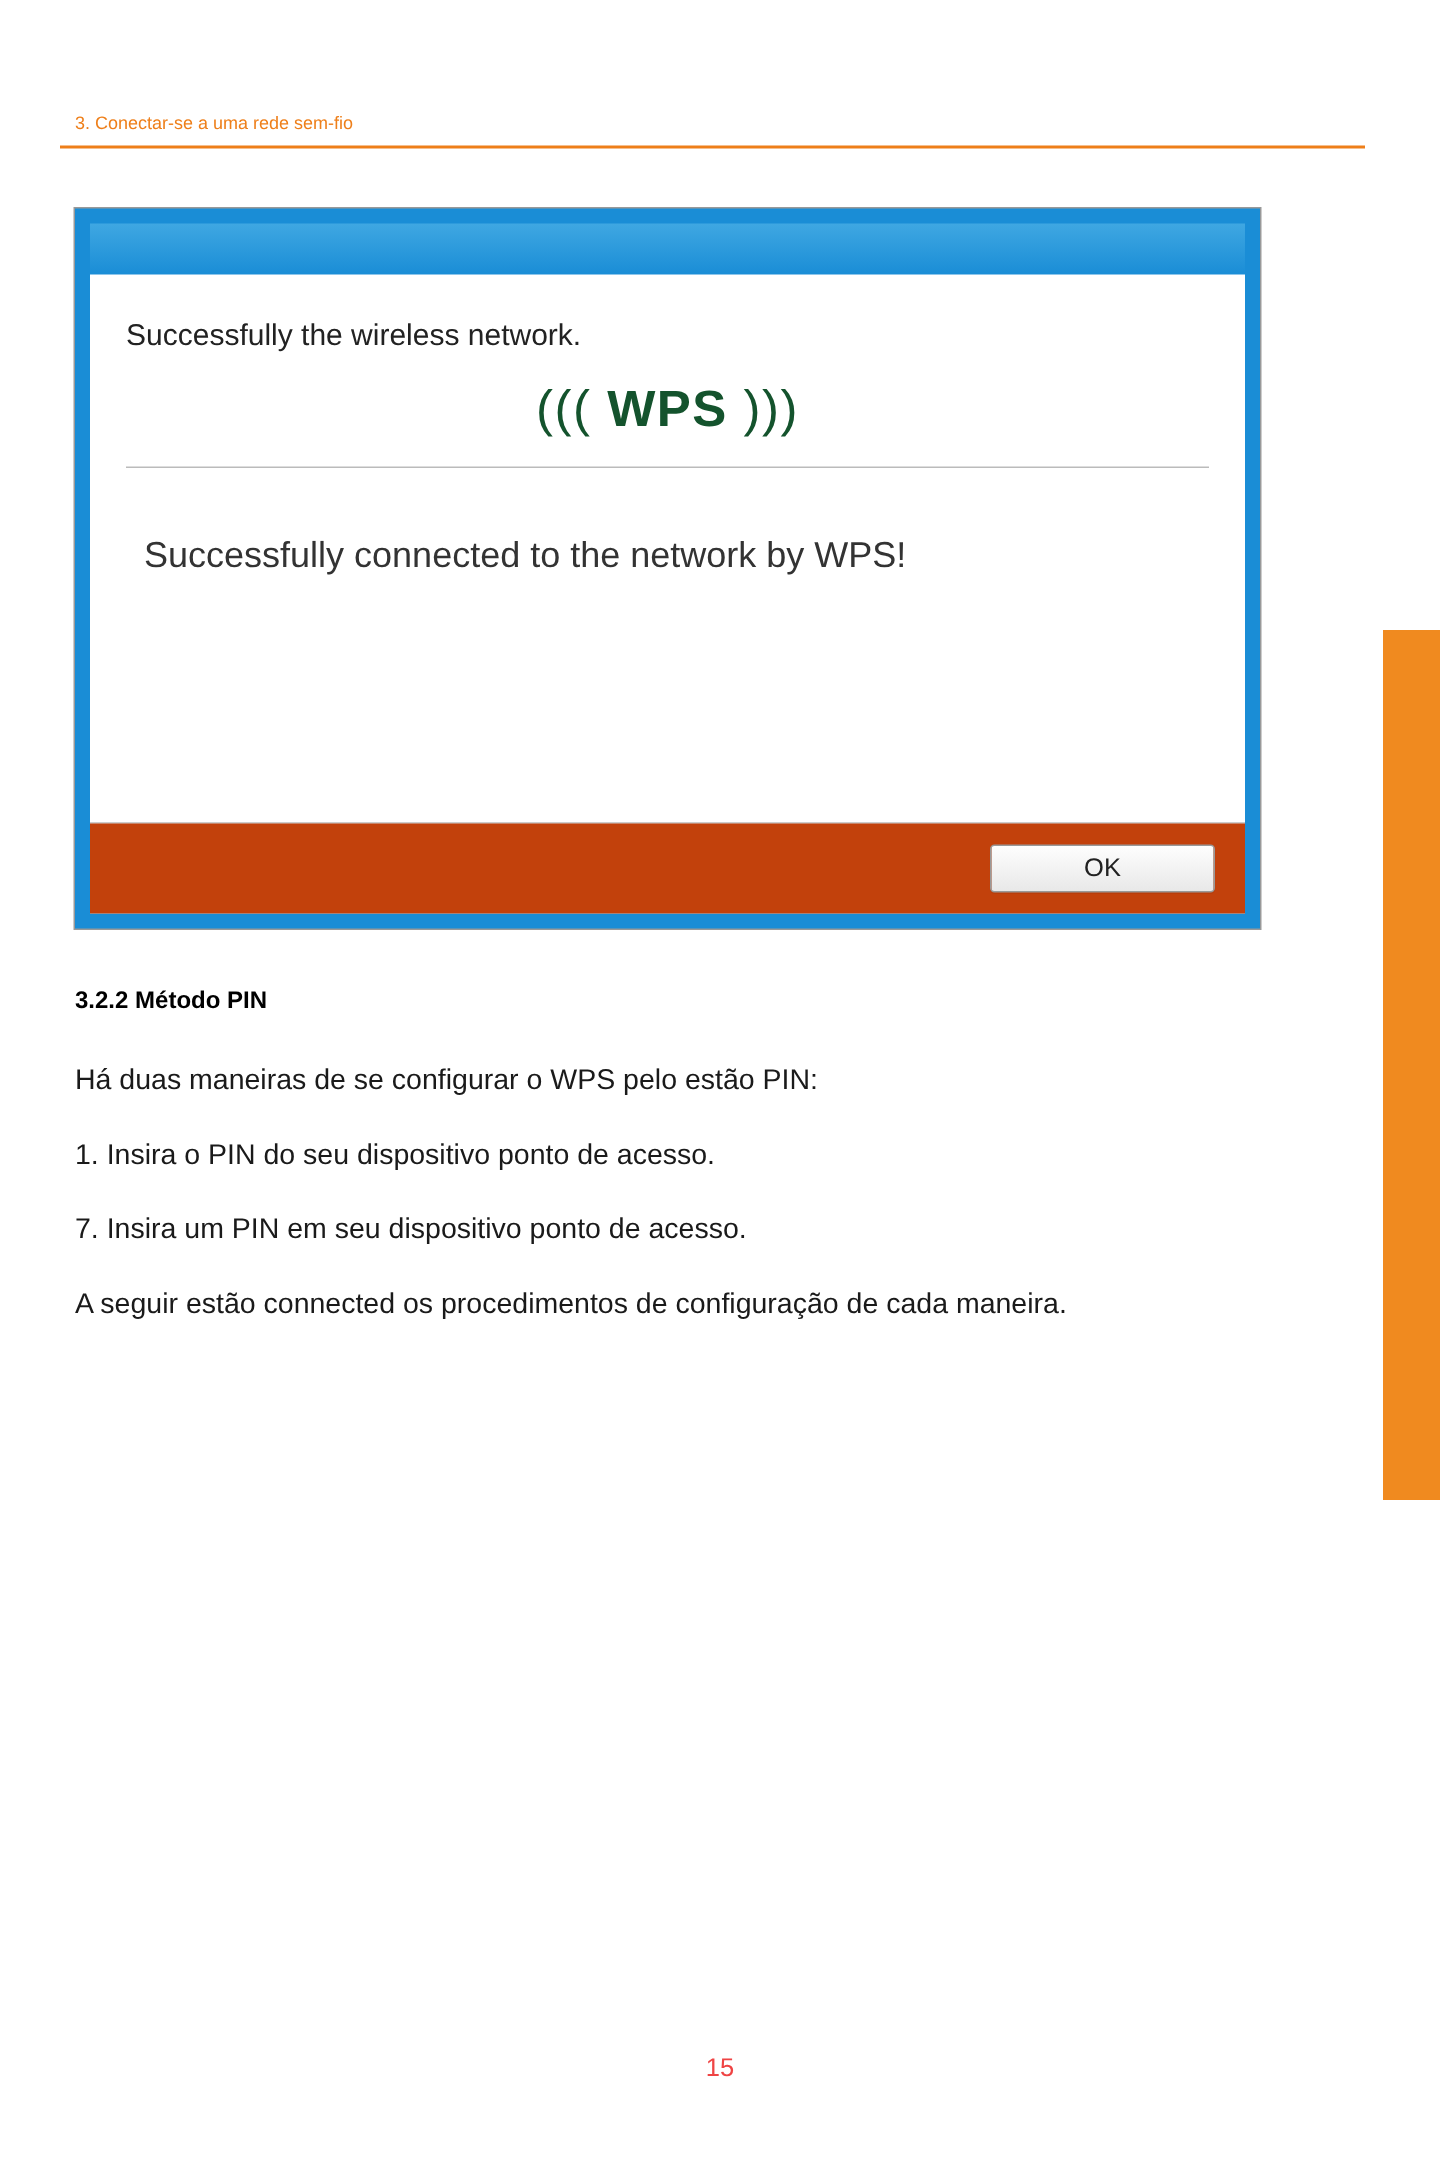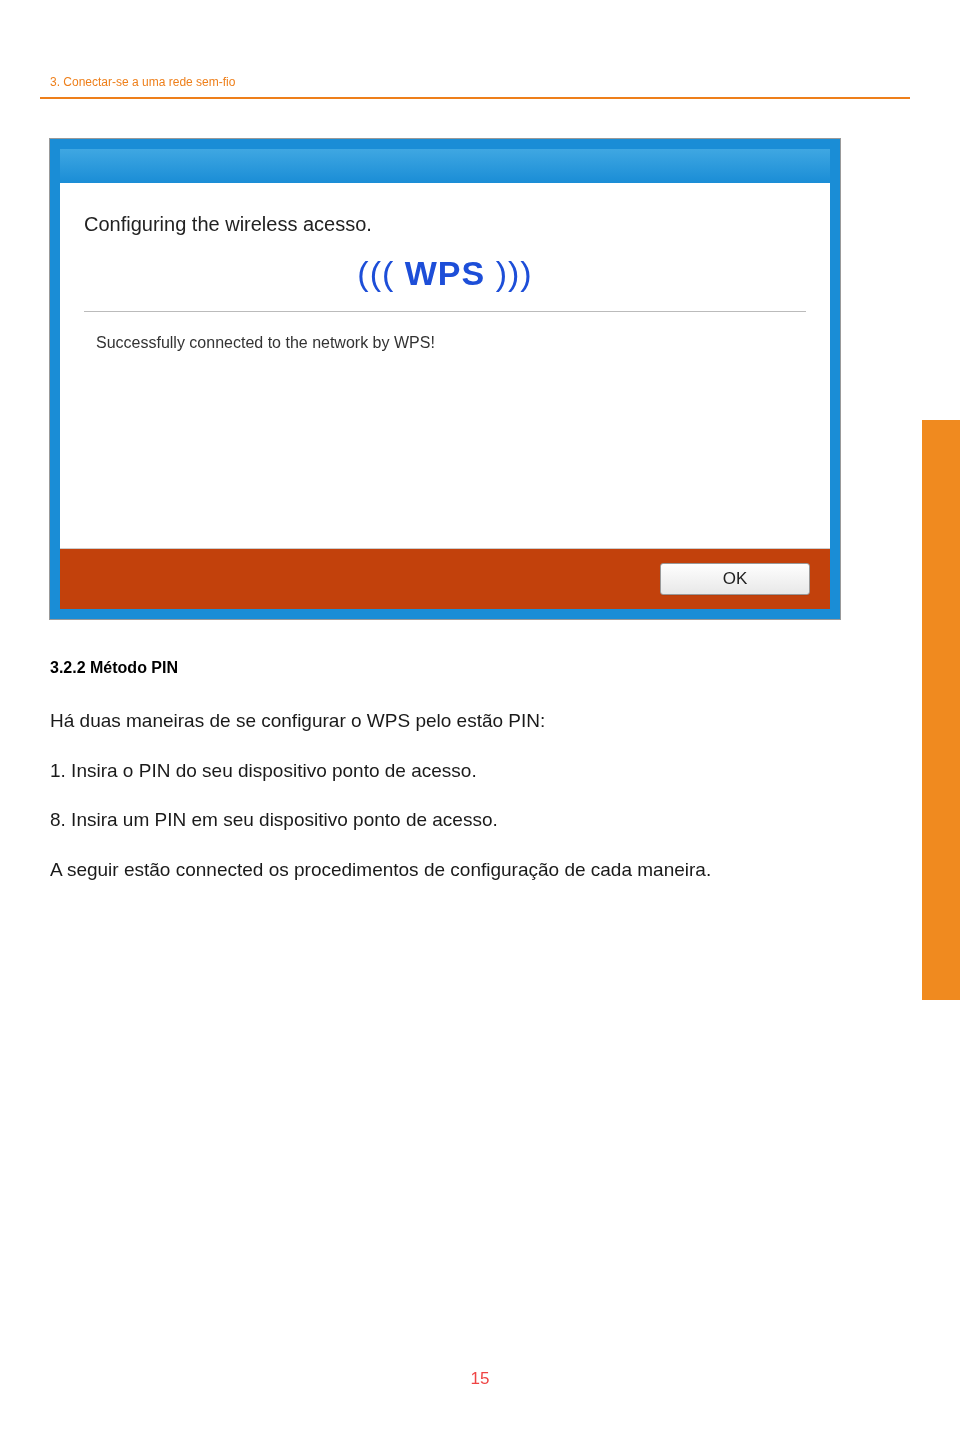--- a/index.html
+++ b/index.html
@@ -63,34 +63,35 @@
   .config-text {
     font-size: 20px;
     color: #222;
     margin-bottom: 18px;
   }
   .wps-logo {
     text-align: center;
     font-size: 34px;
     font-weight: bold;
     letter-spacing: 1px;
-    color: #1d4ed8;
+    color: #14532d;
     margin-bottom: 18px;
     font-family: Arial, sans-serif;
   }
   .wps-logo .arc { font-weight: normal; }
   .divider {
     height: 1px;
     background: #bbb;
     margin: 0 0 22px 0;
   }
   .success-text {
-    font-size: 16px;
+    font-size: 24px;
     color: #333;
     padding-left: 12px;
+    margin-top: 23px;
   }
   .btn-row {
     margin-top: auto;
     border-top: 1px solid #ccc;
     padding: 14px 2px 0 0;
     display: flex;
     justify-content: flex-end;
     background: #c2410c;
     margin-left: -24px;
     margin-right: -24px;
@@ -142,33 +143,33 @@
 
 <div class="page">
 
   <div class="header-label">3. Conectar-se a uma rede sem-fio</div>
   <div class="hr-orange"></div>
 
 
   <div class="screenshot">
     <div class="titlebar"></div>
     <div class="dialog-body">
-      <div class="config-text">Configuring the wireless acesso.</div>
+      <div class="config-text">Successfully the wireless network.</div>
       <div class="wps-logo"><span class="arc">(((</span> WPS <span class="arc">)))</span></div>
       <div class="divider"></div>
       <div class="success-text">Successfully connected to the network by WPS!</div>
       <div class="btn-row">
         <div class="ok-btn">OK</div>
       </div>
     </div>
   </div>
 
   <h3 class="section-heading">3.2.2 Método PIN</h3>
 
   <p class="body-text para">Há duas maneiras de se configurar o WPS pelo estão PIN:</p>
   <p class="body-text para">1. Insira o PIN do seu dispositivo ponto de acesso.</p>
-  <p class="body-text para">8. Insira um PIN em seu dispositivo ponto de acesso.</p>
+  <p class="body-text para">7. Insira um PIN em seu dispositivo ponto de acesso.</p>
   <p class="body-text para">A seguir estão connected os procedimentos de configuração de cada maneira.</p>
 
   <div class="page-num">15</div>
 
   <div class="side-tab"></div>
 </div>
 
 </body></html>

